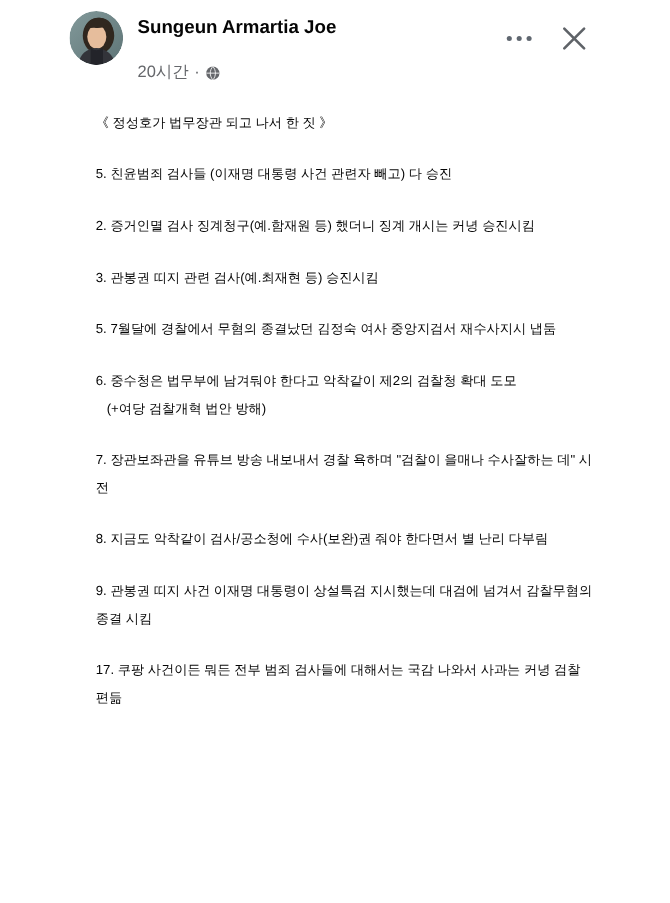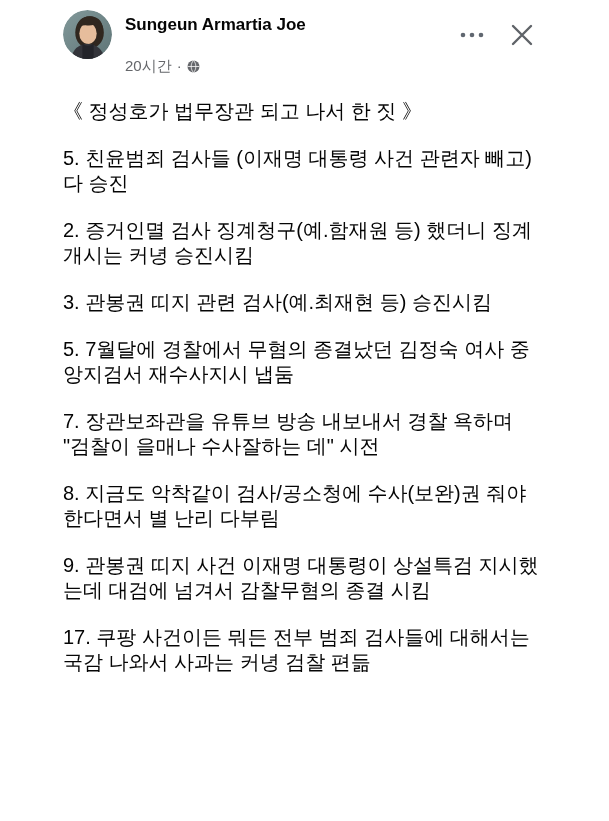--- a/index.html
+++ b/index.html
@@ -62,22 +62,22 @@
     border: none;
     padding: 4px;
     cursor: pointer;
     display: inline-flex;
     align-items: center;
     justify-content: center;
   }
 
   
   .post-body {
-    padding: 24px 24px 0 63px;
-    font-size: 20px;
+    padding: 24px 24px 0 87px;
+    font-size: 12px;
     line-height: 25px;
     color: #050505;
   }
   .post-body p {
     margin: 0 0 22px;
     white-space: pre-wrap;
     word-break: normal;
   }
 </style>
 </head>
@@ -139,19 +139,21 @@
     </div>
 
   </div>
 
   <div class="post-body">
     <p>《 정성호가 법무장관 되고 나서 한 짓 》</p>
     <p>5. 친윤범죄 검사들 (이재명 대통령 사건 관련자 빼고) 다 승진</p>
     <p>2. 증거인멸 검사 징계청구(예.함재원 등) 했더니 징계 개시는 커녕 승진시킴</p>
     <p>3. 관봉권 띠지 관련 검사(예.최재현 등) 승진시킴</p>
     <p>5. 7월달에 경찰에서 무혐의 종결났던 김정숙 여사 중앙지검서 재수사지시 냅둠</p>
+    <p>6. 중수청은 법무부에 남겨둬야 한다고 악착같이 제2의 검찰청 확대 도모
+   (+여당 검찰개혁 법안 방해)</p>
     <p>7. 장관보좌관을 유튜브 방송 내보내서 경찰 욕하며 "검찰이 을매나 수사잘하는 데" 시전</p>
     <p>8. 지금도 악착같이 검사/공소청에 수사(보완)권 줘야 한다면서 별 난리 다부림</p>
     <p>9. 관봉권 띠지 사건 이재명 대통령이 상설특검 지시했는데 대검에 넘겨서 감찰무혐의 종결 시킴</p>
     <p>17. 쿠팡 사건이든 뭐든 전부 범죄 검사들에 대해서는 국감 나와서 사과는 커녕 검찰 편듦</p>
   </div>
 
 </div>
 
 </body></html>

